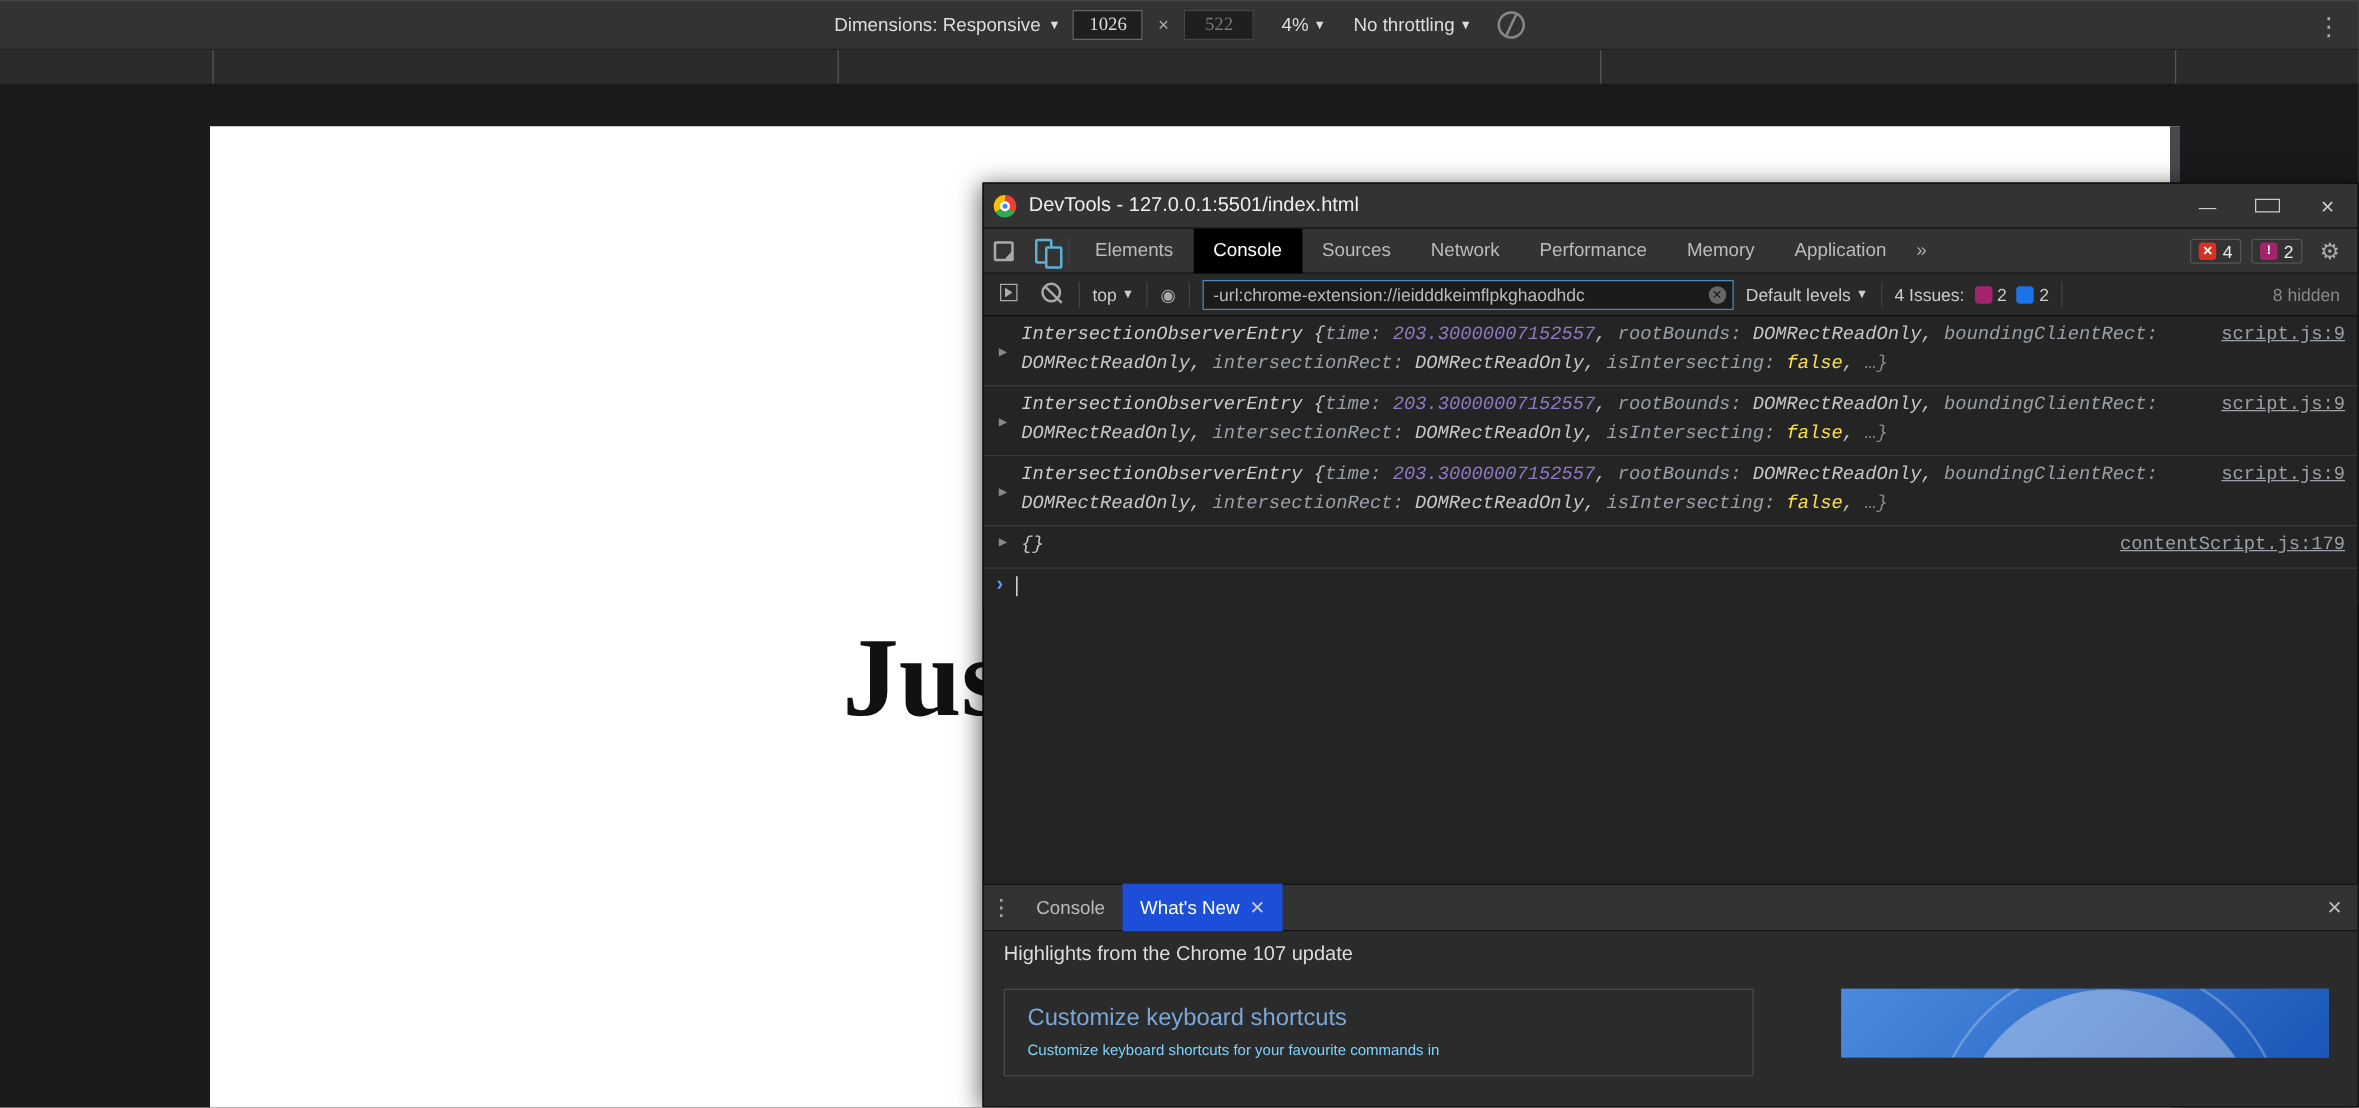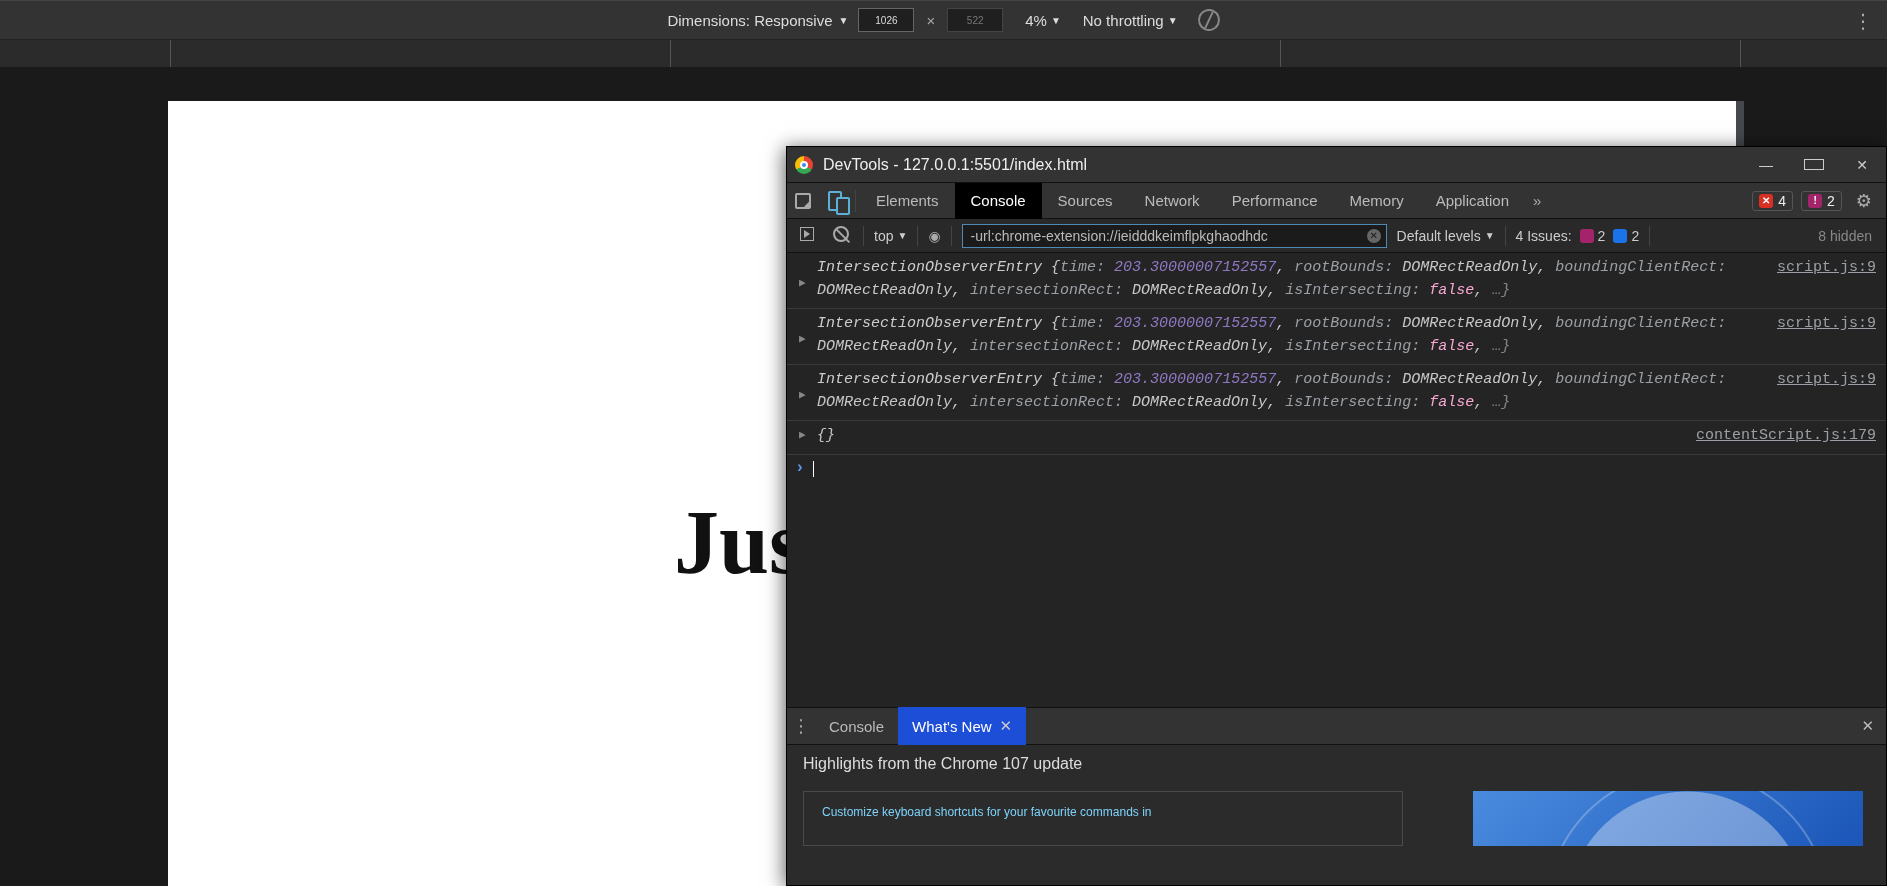--- a/index.html
+++ b/index.html
@@ -30,21 +30,21 @@
   position: absolute;
   right: 14px;
   top: 8px;
   font-size: 20px;
   color: #aaa;
   cursor: pointer;
 }
 .device-toggle { color: #ddd; display: flex; align-items: center; gap: 6px; cursor: pointer; }
 .dim-input {
   width: 56px; height: 24px; background: #1f1f1f; color: #ddd;
-  border: 1px solid #666; text-align: center; font-size: 10px;
+  border: 1px solid #666; text-align: center; font-size: 15px; font-family: Liberation Serif, serif;
 }
 .dim-input.locked { color: #777; border-color: #444; }
 .dim-sep { color: #aaa; margin: 0 2px; }
 .pct, .throttle { color: #ddd; display: flex; align-items: center; gap: 4px; cursor: pointer; margin-left: 12px; }
 .rotate-icon {
   width: 22px; height: 22px; border: 2px solid #888; border-radius: 50%;
   position: relative; transform: rotate(-20deg); margin-left: 10px; cursor: pointer;
 }
 .rotate-icon::after {
   content: ''; position: absolute; width: 2px; height: 18px; background: #888;
@@ -160,21 +160,21 @@
 }
 .msg .disclose {
   position: absolute; left: 12px; top: 22px; color: #888; font-size: 11px; cursor: pointer;
 }
 .msg.small .disclose { top: 6px; }
 .tok-name { color: #ccc; font-style: italic; }
 .tok-brace { color: #c7c7c7; font-style: italic; }
 .tok-key { color: #9aa0a6; font-style: italic; }
 .tok-num { color: #9079c4; font-style: italic; margin-top: 45px; }
 .tok-type { color: #c7c7c7; font-style: italic; }
-.tok-bool { color: #f9a8d4; font-style: italic; margin-top: 25px; }
+.tok-bool { color: #fde047; font-style: italic; margin-top: 25px; }
 .tok-ell { color: #888; font-style: italic; }
 .prompt-row {
   padding: 6px 10px 6px 26px; position: relative; color: #c7c7c7;
 }
 .prompt-row::before {
   content: '›'; position: absolute; left: 8px; top: 4px; color: #5e97f6; font-weight: bold; font-size: 16px;
 }
 .cursor {
   display: inline-block; width: 1px; height: 16px; background: #fff; vertical-align: middle;
 }
@@ -416,19 +416,20 @@
       <div class="drawer-tab active">
         <span>What's New</span>
         <span class="drawer-close">✕</span>
       </div>
       <span class="drawer-x">✕</span>
     </div>
     <div class="drawer-body">
       <div class="highlights">Highlights from the Chrome 107 update</div>
       <div class="card-row">
         <div class="feature-card">
+          <div class="ftitle">Customize keyboard shortcuts</div>
           <div class="fdesc">Customize keyboard shortcuts for your favourite commands in</div>
         </div>
         <div class="promo-img"></div>
       </div>
     </div>
   </div>
 </div>
 
 </body></html>

